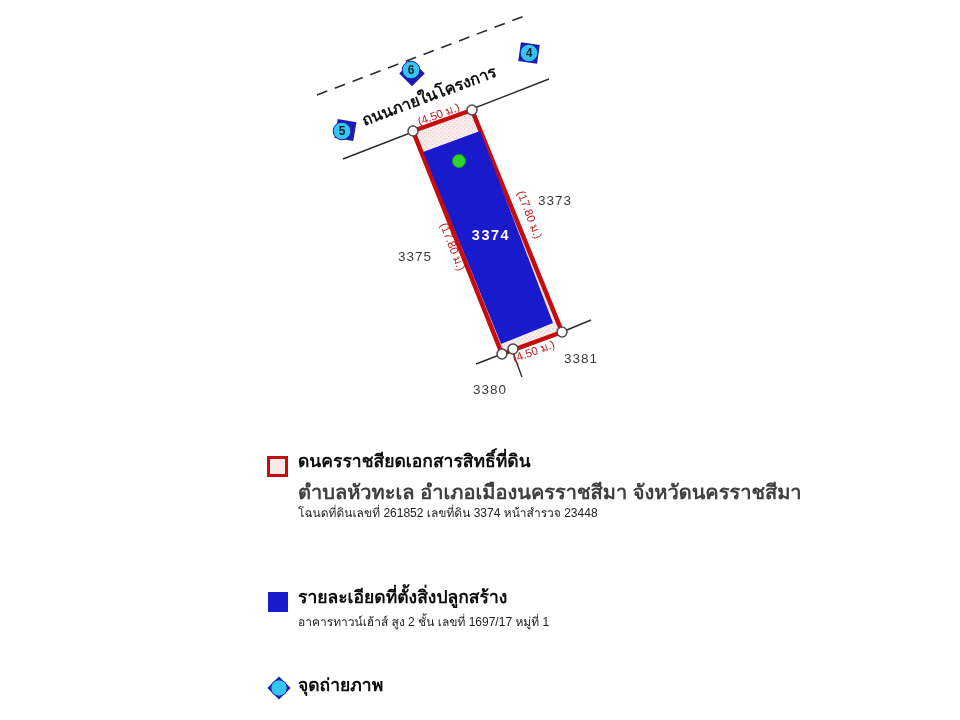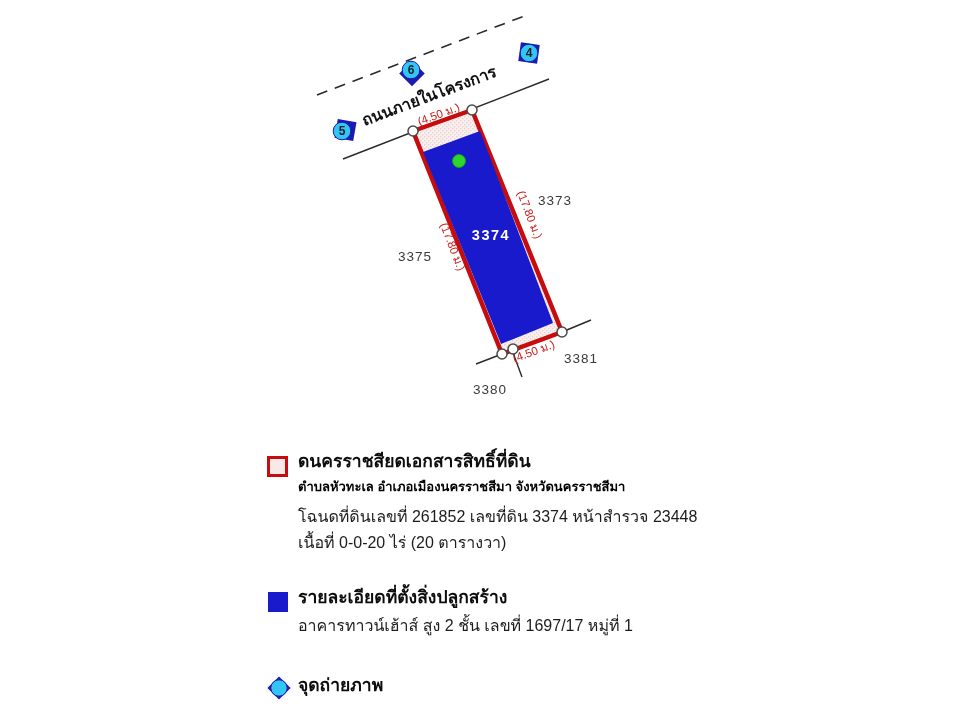--- a/index.html
+++ b/index.html
@@ -11,22 +11,22 @@
   .svg-diagram { position: absolute; left: 0; top: 0; }
 
   .neighbor-label { font-size: 13.5px; fill: #3a3a3a; letter-spacing: 1px; }
   .plot-number { font-size: 14.5px; font-weight: bold; fill: #ffffff; letter-spacing: 1.5px; }
   .dim-label { font-size: 11.5px; fill: #c62020; }
   .road-label { font-size: 16px; font-weight: bold; fill: #101010; }
   .marker-num { font-size: 12px; font-weight: bold; fill: #06212e; }
 
   .legend-item { position: absolute; white-space: nowrap; line-height: 1.45; }
   .legend-heading { font-size: 17.5px; font-weight: bold; color: #0d0d0d; }
-  .legend-bold-line { font-size: 13px; font-weight: bold; color: #000000; }
-  .legend-line { font-size: 16px; color: #1c1c1c; }
+  .legend-bold-line { font-size: 20px; font-weight: bold; color: #404040; }
+  .legend-line { font-size: 12px; color: #1c1c1c; }
 
   .swatch-red {
     position: absolute; left: 267px; top: 456px; width: 21px; height: 21px;
     border: 3px solid #c60c0c; background: #f7e9e8;
   }
   .swatch-blue {
     position: absolute; left: 268px; top: 592px; width: 20px; height: 20px;
     background: #1a1acd;
   }
   .legend-photo-icon { position: absolute; left: 262px; top: 671px; }
@@ -95,21 +95,20 @@
       <rect x="-9.5" y="-9.5" width="19" height="19" fill="#1b1bb0" transform="translate(3.5,-1) rotate(10)"></rect>
       <circle cx="0" cy="0" r="8.8" fill="#33c6f2" stroke="#1b1bb0" stroke-width="1"></circle>
       <text class="marker-num" x="0" y="4.2" text-anchor="middle">5</text>
     </g>
   </svg>
 
   <div class="swatch-red"></div>
   <div class="legend-item legend-heading" style="left:298px; top:449px;">ดนครราชสียดเอกสารสิทธิ์ที่ดิน</div>
   <div class="legend-item legend-bold-line" style="left:298px; top:478px;">ตำบลหัวทะเล อำเภอเมืองนครราชสีมา จังหวัดนครราชสีมา</div>
   <div class="legend-item legend-line" style="left:298px; top:505px;">โฉนดที่ดินเลขที่ 261852 เลขที่ดิน 3374 หน้าสำรวจ 23448</div>
-  <div class="legend-item legend-line" style="left:298px; top:531px;">เนื้อที่ 0-0-20 ไร่ (20 ตารางวา)</div>
 
   <div class="swatch-blue"></div>
   <div class="legend-item legend-heading" style="left:298px; top:585px;">รายละเอียดที่ตั้งสิ่งปลูกสร้าง</div>
   <div class="legend-item legend-line" style="left:298px; top:614px;text-align:center;">อาคารทาวน์เฮ้าส์ สูง 2 ชั้น เลขที่ 1697/17 หมู่ที่ 1</div>
 
   <svg class="legend-photo-icon" width="34" height="34" viewBox="-17 -17 34 34">
     <rect x="-8.2" y="-8.2" width="16.4" height="16.4" fill="#1b1bb0" transform="rotate(45)"></rect>
     <circle cx="0" cy="0" r="8.2" fill="#33c6f2" stroke="#1b1bb0" stroke-width="1"></circle>
   </svg>
   <div class="legend-item legend-heading" style="left:298px; top:673px;">จุดถ่ายภาพ</div>

